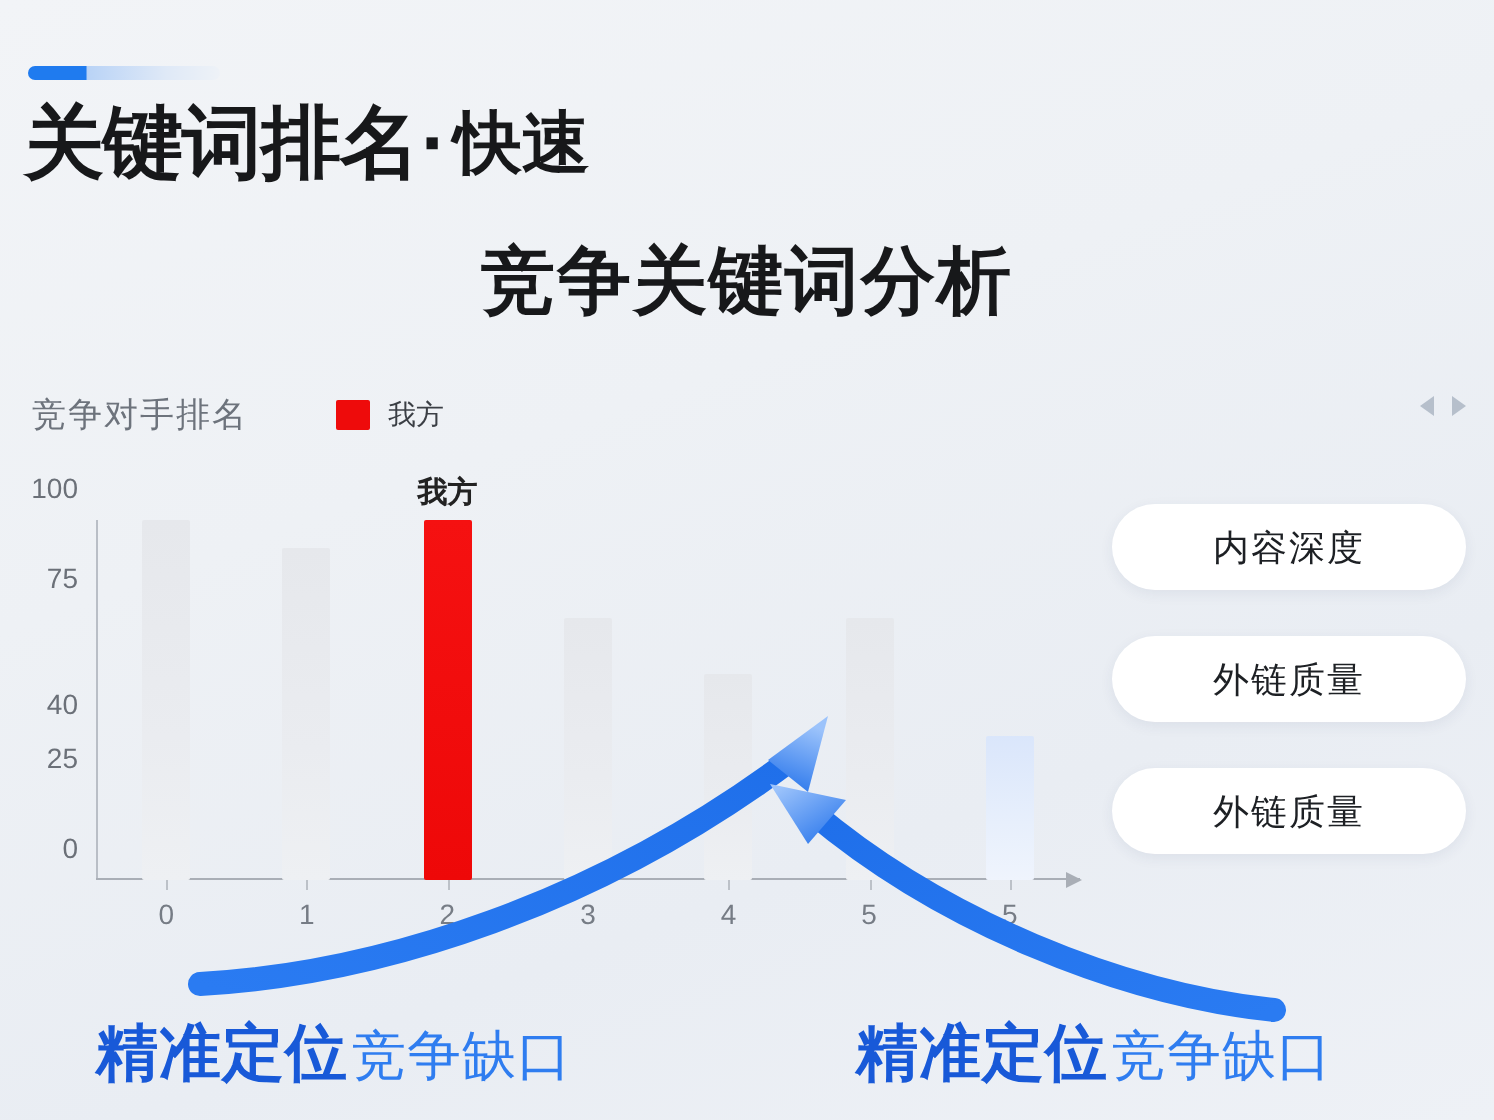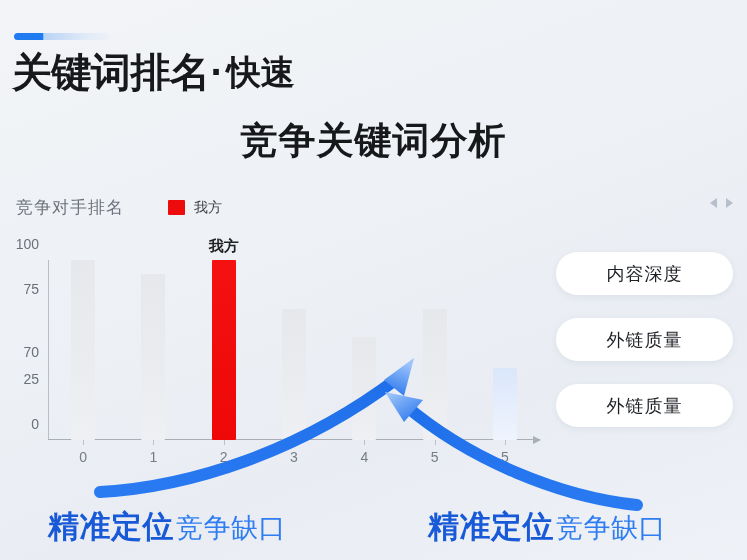--- a/index.html
+++ b/index.html
@@ -117,21 +117,21 @@
   </div>
 
   <div id="chart">
     <div id="plot">
       <div id="yaxis-line"></div>
       <div id="xaxis-line"></div>
       <div id="xaxis-arrow"></div>
       <div id="yticks">
           <div class="ytick" style="bottom: 100%;">100</div>
           <div class="ytick" style="bottom: 75%; margin-left: 44px;">75</div>
-          <div class="ytick" style="bottom: 40%;">70</div>
+          <div class="ytick" style="bottom: 40%;">40</div>
           <div class="ytick" style="bottom: 25%;">25</div>
           <div class="ytick" style="bottom: 0%;">0</div>
         </div>
       <div id="bars">
           <div class="bar gray" style="left: 4.69286%; width: 4.9%; height: 100%;"></div>
           <div class="bar gray" style="left: 18.9786%; width: 4.9%; height: 92%;"></div>
           <div class="bar red" style="left: 33.2643%; width: 4.9%; height: 100%;"></div>
           <div class="bar gray" style="left: 47.55%; width: 4.9%; height: 73%;"></div>
           <div class="bar gray" style="left: 61.8357%; width: 4.9%; height: 57%;"></div>
           <div class="bar gray" style="left: 76.1214%; width: 4.9%; height: 73%;"></div>

